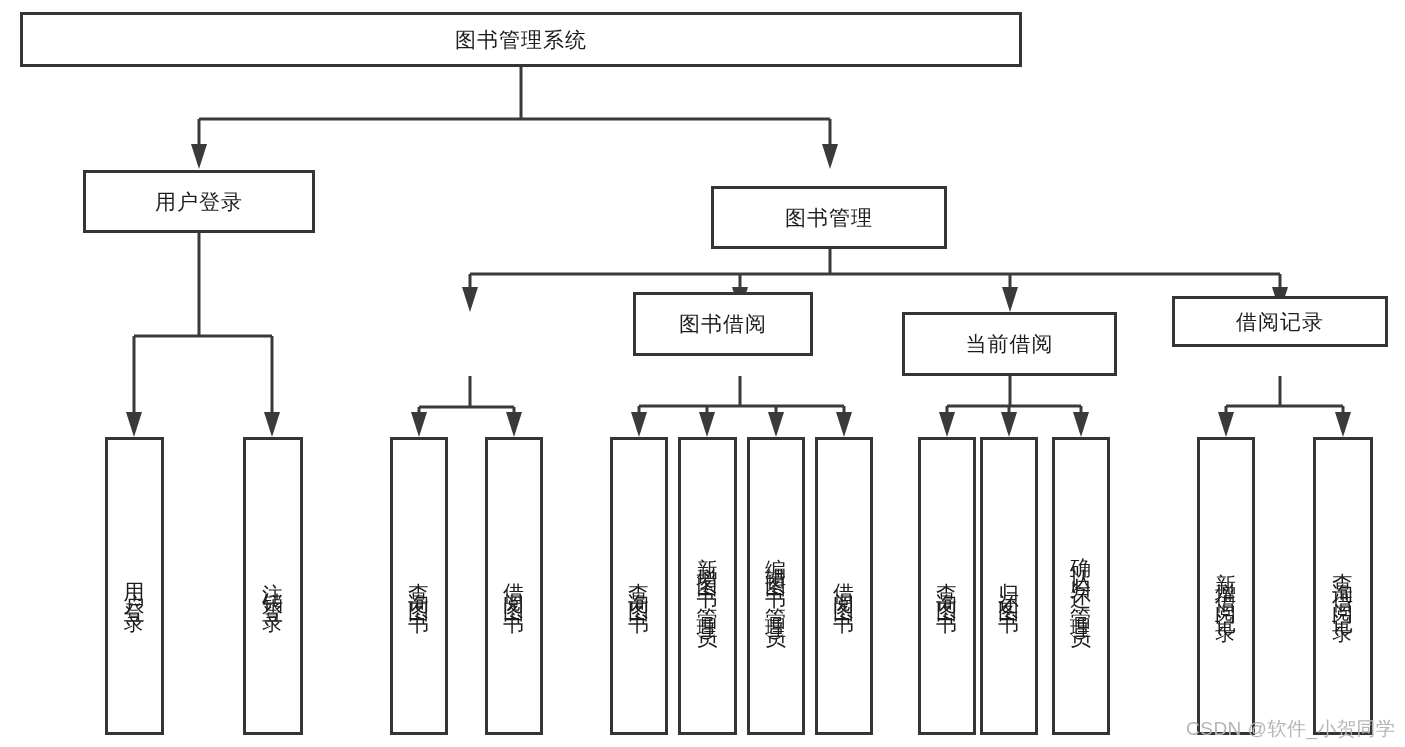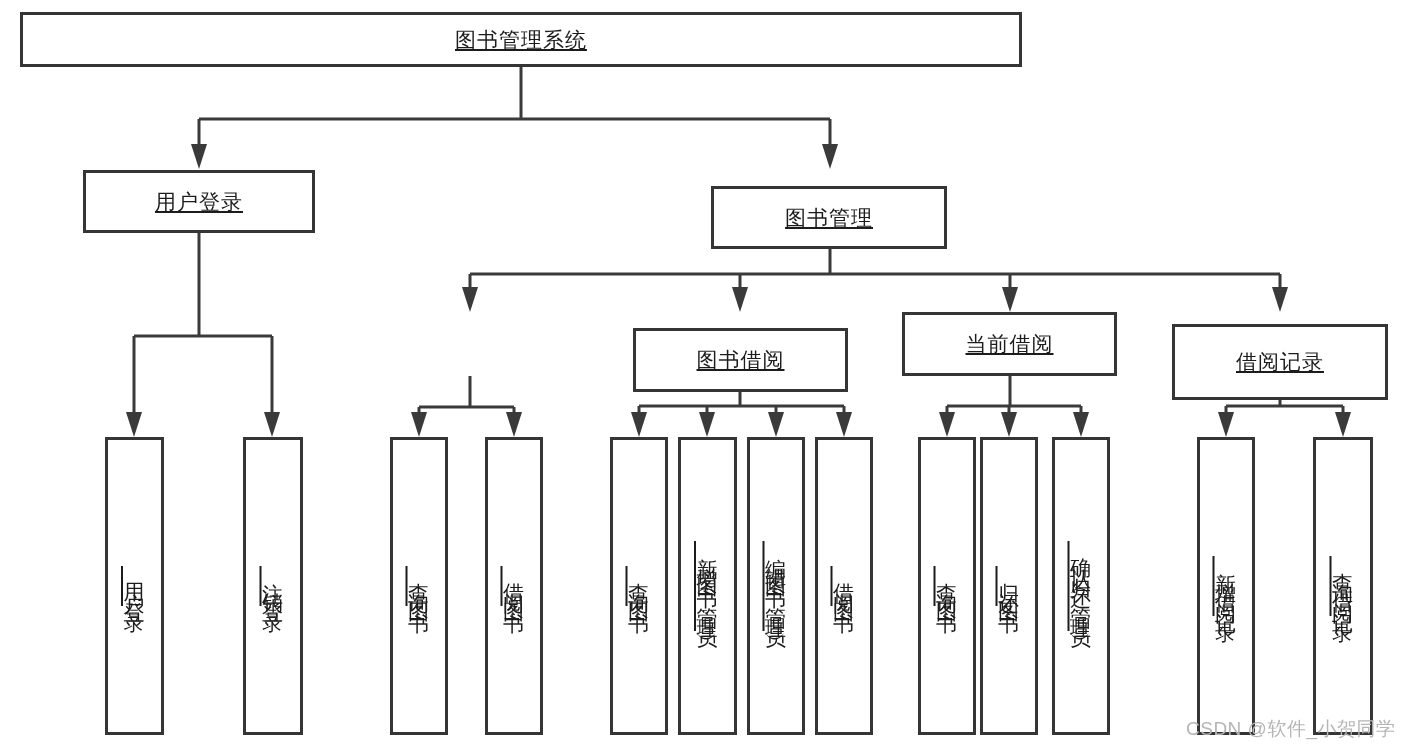--- a/index.html
+++ b/index.html
@@ -9,21 +9,21 @@
   .canvas{
     position:relative; width:1405px; height:747px; background:var(--bg);
     font-family:"Liberation Sans","DejaVu Sans",sans-serif; overflow:hidden;
   }
   .connectors{position:absolute;left:0;top:0;}
   .connectors .ln{fill:none;stroke:var(--line);stroke-width:3;}
   .connectors .arrow{fill:var(--line);stroke:none;}
   .node{
     position:absolute; box-sizing:border-box; background:#fff;
     border:3px solid var(--border); color:var(--text);
-    display:flex; align-items:center; justify-content:center;text-decoration:underline;
+    display:flex; align-items:center; justify-content:center;
   }
   .hbox{font-size:21px; letter-spacing:1px;}
   .vbox span{
     writing-mode:vertical-rl; text-orientation:mixed;
     font-size:21px; letter-spacing:10px; line-height:1;
     color:var(--text); white-space:nowrap;
   }
   .watermark{
     position:absolute; left:1186px; top:716px; width:215px;
     font-size:19px; color:var(--wm); letter-spacing:0.5px;
@@ -62,23 +62,23 @@
     <polygon class="arrow" points="1073,412 1089,412 1081,437"></polygon>
     <polygon class="arrow" points="1218,412 1234,412 1226,437"></polygon>
     <polygon class="arrow" points="1335,412 1351,412 1343,437"></polygon>
   </svg>
 
   <div class="node hbox" style="left:20px;top:12px;width:1002px;height:55px;">图书管理系统</div>
 
   <div class="node hbox" style="left:83px;top:170px;width:232px;height:63px;">用户登录</div>
   <div class="node hbox" style="left:711px;top:186px;width:236px;height:63px;">图书管理</div>
 
-  <div class="node hbox" style="left:633px;top:328px;width:215px;height:64px;">图书借阅</div>
+  <div class="node hbox" style="left:633px;top:292px;width:180px;height:64px;">图书借阅</div>
   <div class="node hbox" style="left:902px;top:312px;width:215px;height:64px;">当前借阅</div>
-  <div class="node hbox" style="left:1172px;top:324px;width:216px;height:76px;">借阅记录</div>
+  <div class="node hbox" style="left:1172px;top:296px;width:216px;height:51px;">借阅记录</div>
 
   <div class="node vbox" style="left:105px;top:437px;width:59px;height:298px;">
     <span>用户登录</span>
   </div>
   <div class="node vbox" style="left:243px;top:437px;width:60px;height:298px;">
     <span>注销登录</span>
   </div>
 
   <div class="node vbox" style="left:390px;top:437px;width:58px;height:298px;">
     <span>查询图书</span>

